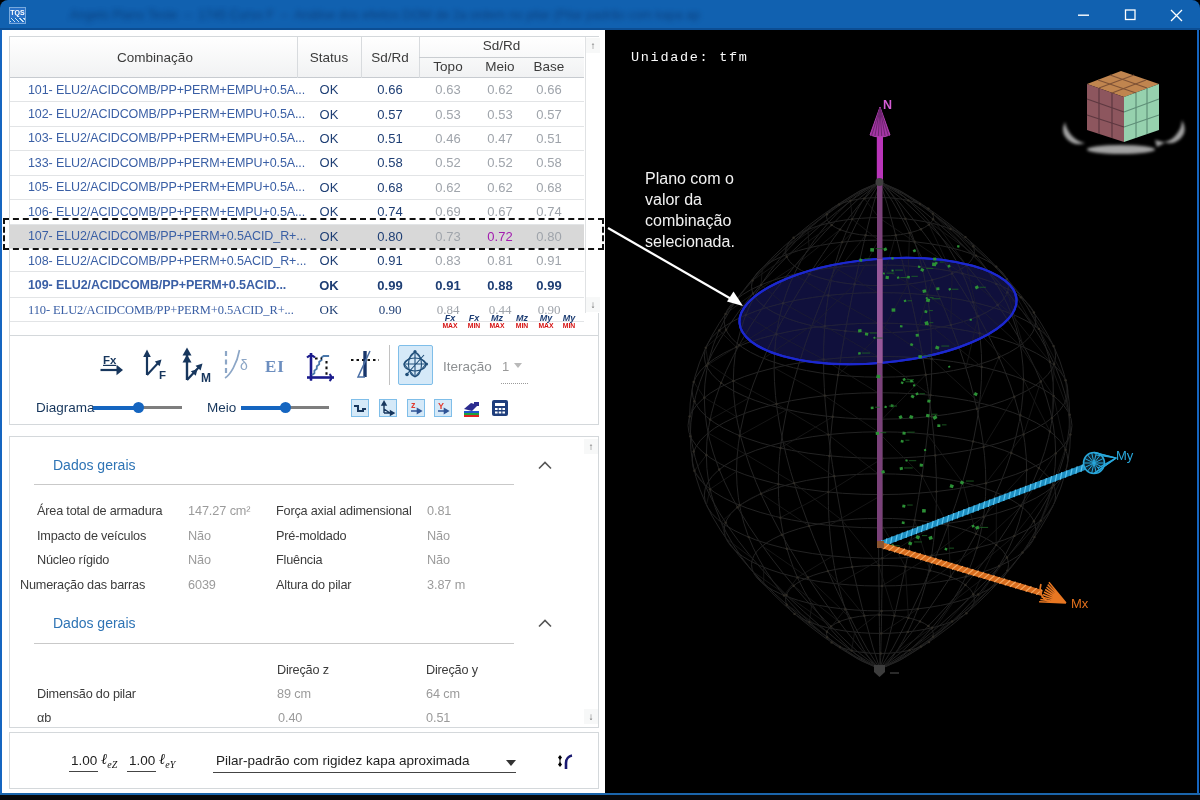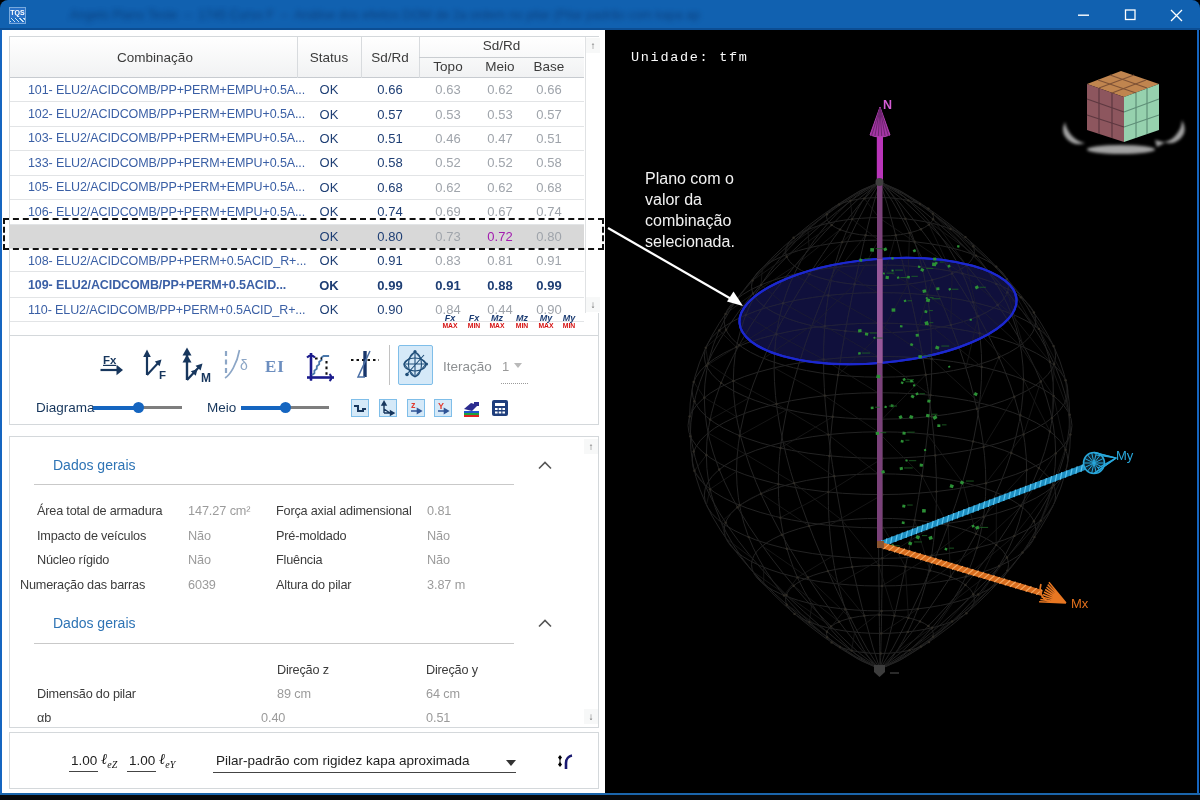--- a/index.html
+++ b/index.html
@@ -137,20 +137,21 @@
           </div>
           <div class="row" style="top:163.2px;height:24.4px;">
             <span class="c1">106- ELU2/ACIDCOMB/PP+PERM+EMPU+0.5A...</span>
             <span class="ok" style="">OK</span>
             <span class="sd" style="">0.74</span>
             <span class="v1" style="color:#9fa4ab;">0.69</span>
             <span class="v2" style="color:#9fa4ab;">0.67</span>
             <span class="v3" style="color:#9fa4ab;">0.74</span>
           </div>
           <div class="row" style="top:187.7px;height:24.4px;background:#d8d8d8;">
+            <span class="c1">107- ELU2/ACIDCOMB/PP+PERM+0.5ACID_R+...</span>
             <span class="ok" style="">OK</span>
             <span class="sd" style="">0.80</span>
             <span class="v1" style="color:#9fa4ab;">0.73</span>
             <span class="v2" style="color:#a21caf;">0.72</span>
             <span class="v3" style="color:#9fa4ab;">0.80</span>
           </div>
           <div class="row" style="top:212.2px;height:23px;">
             <span class="c1">108- ELU2/ACIDCOMB/PP+PERM+0.5ACID_R+...</span>
             <span class="ok" style="">OK</span>
             <span class="sd" style="">0.91</span>
@@ -159,21 +160,21 @@
             <span class="v3" style="color:#9fa4ab;">0.91</span>
           </div>
           <div class="row" style="top:236.6px;height:24.4px;font-weight:bold;">
             <span class="c1">109- ELU2/ACIDCOMB/PP+PERM+0.5ACID...</span>
             <span class="ok" style="font-weight:bold;">OK</span>
             <span class="sd" style="font-weight:bold;">0.99</span>
             <span class="v1" style="color:#1e3e74;font-weight:bold;">0.91</span>
             <span class="v2" style="color:#1e3e74;font-weight:bold;">0.88</span>
             <span class="v3" style="color:#1e3e74;font-weight:bold;">0.99</span>
           </div>
-          <div class="row" style="top:261.0px;height:24.4px;">
+          <div class="row" style="top:261.0px;height:24.4px;font-family:Liberation Serif, serif;">
             <span class="c1">110- ELU2/ACIDCOMB/PP+PERM+0.5ACID_R+...</span>
             <span class="ok" style="">OK</span>
             <span class="sd" style="">0.90</span>
             <span class="v1" style="color:#9fa4ab;">0.84</span>
             <span class="v2" style="color:#9fa4ab;">0.44</span>
             <span class="v3" style="color:#9fa4ab;">0.90</span>
           </div>
         </div>
       <div class="sb" style="left:575px;top:0;height:276px;"></div>
       <div class="sbarr" style="top:1px;left:576px;">↑</div>
@@ -328,21 +329,21 @@
         <div class="chev" style="left:528px;top:180px;"><svg width="14" height="9">
             <path d="M1 7.5 L7 1.5 L13 7.5" stroke="#555" stroke-width="1.6" fill="none"></path>
           </svg></div>
         <div class="hr" style="left:24px;top:206px;width:480px;"></div>
         <div class="lab" style="left:267px;top:226px;">Direção z</div>
         <div class="lab" style="left:416px;top:226px;">Direção y</div>
         <div class="lab" style="left:27px;top:250px;">Dimensão do pilar</div>
         <div class="val" style="left:267px;top:250px;">89 cm</div>
         <div class="val" style="left:416px;top:250px;">64 cm</div>
         <div class="lab" style="left:27px;top:274px;">αb</div>
-        <div class="val" style="left:251px;top:274px;text-align:center;">0.40</div>
+        <div class="val" style="left:268px;top:274px;text-align:center;">0.40</div>
         <div class="val" style="left:416px;top:274px;">0.51</div>
         <div class="sbarr" style="top:2px;left:574px;">↑</div>
         <div class="sbarr" style="top:272px;left:574px;">↓</div>
       </div>
     <div class="card" id="card4">
         <div style="position:absolute;left:61px;top:20px;font-size:13.5px;color:#222;">1.00</div>
         <div style="position:absolute;left:59px;top:38px;width:29px;height:1px;background:#444;"></div>
         <div style="position:absolute;left:91px;top:18px;font-size:15px;color:#111;font-family:'Liberation Serif',serif;font-style:italic;">ℓ<span style="font-size:10px;vertical-align:sub;">eZ</span></div>
         <div style="position:absolute;left:119px;top:20px;font-size:13.5px;color:#222;">1.00</div>
         <div style="position:absolute;left:117px;top:38px;width:29px;height:1px;background:#444;"></div>

